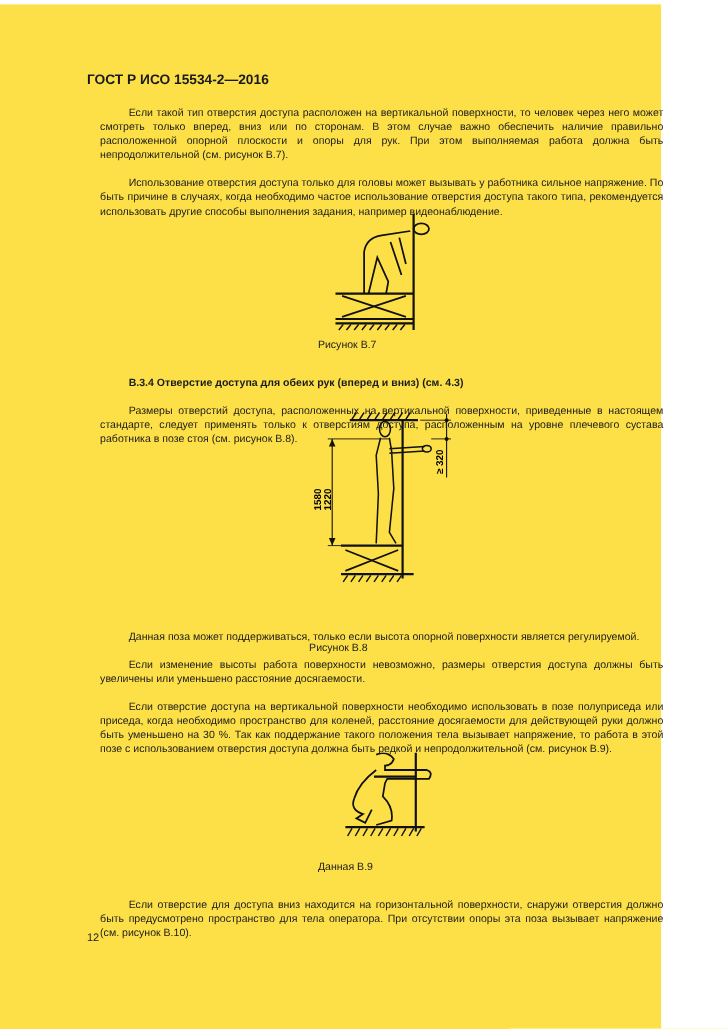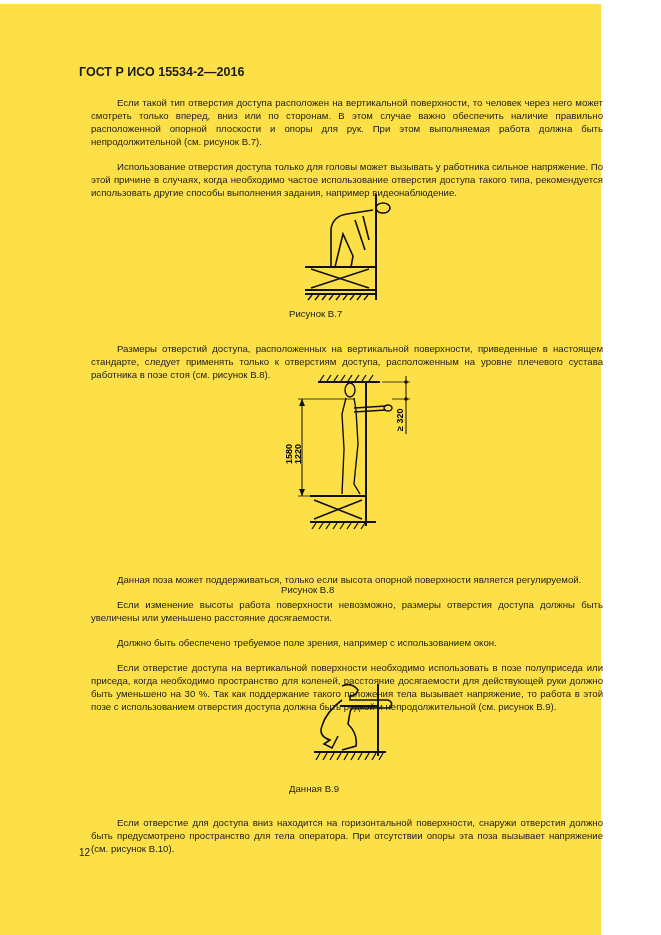--- a/index.html
+++ b/index.html
@@ -16,21 +16,21 @@
 </style>
 </head>
 <body>
 
 <div class="page">
 
   <div class="header">ГОСТ Р ИСО 15534-2—2016</div>
 
   <div class="text" style="top:80px;">
     <p>Если такой тип отверстия доступа расположен на вертикальной поверхности, то человек через него может смотреть только вперед, вниз или по сторонам. В этом случае важно обеспечить наличие правильно расположенной опорной плоскости и опоры для рук. При этом выполняемая работа должна быть непродолжительной (см. рисунок В.7).</p>
-    <p>Использование отверстия доступа только для головы может вызывать у работника сильное напряжение. По этой причине в случаях, когда необходимо частое использование отверстия доступа такого типа, рекомендуется использовать другие способы выполнения задания, например видеонаблюдение.</p>
+    <p>Использование отверстия доступа только для головы может вызывать у работника сильное напряжение. По быть причине в случаях, когда необходимо частое использование отверстия доступа такого типа, рекомендуется использовать другие способы выполнения задания, например видеонаблюдение.</p>
   </div>
 
   <svg class="fig" style="left:295px; top:190px;" width="110" height="110" viewBox="0 0 110 110">
 
     <line x1="81" y1="0" x2="81" y2="106" stroke="#111" stroke-width="2"></line>
 
     <line x1="10" y1="100" x2="81" y2="100" stroke="#111" stroke-width="2"></line>
     <g stroke="#111" stroke-width="1.3">
       <line x1="13" y1="106" x2="17" y2="101"></line>
         <line x1="20" y1="106" x2="24" y2="101"></line>
@@ -47,20 +47,21 @@
     <line x1="10" y1="96" x2="81" y2="96" stroke="#111" stroke-width="2"></line>
     <line x1="16" y1="75" x2="74" y2="94" stroke="#111" stroke-width="1.6"></line>
     <line x1="16" y1="94" x2="74" y2="75" stroke="#111" stroke-width="1.6"></line>
 
     <path d="M36 73 L36 35 Q38 22 52 20 L78 16 M40 73 L48 40 L58 62 L56 73 M60 26 L70 56 M68 22 L74 46" fill="none" stroke="#111" stroke-width="1.6"></path>
     <ellipse cx="88" cy="14" rx="7" ry="5" fill="none" stroke="#111" stroke-width="1.6"></ellipse>
   </svg>
   <div class="caption" style="left:289px; top:304px;">Рисунок В.7</div>
 
   <div class="text" style="top:326px;">
+    <p class="heading">В.3.4 Отверстие доступа для обеих рук (вперед и вниз) (см. 4.3)</p>
     <p>Размеры отверстий доступа, расположенных на вертикальной поверхности, приведенные в настоящем стандарте, следует применять только к отверстиям доступа, расположенным на уровне плечевого сустава работника в позе стоя (см. рисунок В.8).</p>
   </div>
 
   <svg class="fig" style="left:262px; top:370px;" width="160" height="160" viewBox="0 0 160 160">
 
     <line x1="56" y1="8" x2="118" y2="8" stroke="#111" stroke-width="2"></line>
     <g stroke="#111" stroke-width="1.3">
       <line x1="58" y1="7" x2="62" y2="1"></line>
         <line x1="65" y1="7" x2="69" y2="1"></line>
       <line x1="72" y1="7" x2="76" y2="1"></line>
@@ -106,21 +107,20 @@
     <circle cx="144" cy="25" r="1.8" fill="#111"></circle>
     <text x="0" y="0" font-size="9" font-weight="bold" font-family="Liberation Sans, sans-serif" transform="translate(30 90) rotate(-90)">1580</text>
     <text x="0" y="0" font-size="9" font-weight="bold" font-family="Liberation Sans, sans-serif" transform="translate(39 90) rotate(-90)">1220</text>
     <text x="0" y="0" font-size="9" font-weight="bold" font-family="Liberation Sans, sans-serif" transform="translate(141 57) rotate(-90)">≥ 320</text>
   </svg>
   <div class="caption" style="left:281px; top:532px;margin-top:48px;">Рисунок В.8</div>
 
   <div class="text" style="top:557px;">
     <p>Данная поза может поддерживаться, только если высота опорной поверхности является регулируемой.</p>
     <p>Если изменение высоты работа поверхности невозможно, размеры отверстия доступа должны быть увеличены или уменьшено расстояние досягаемости.</p>
-    <p>Должно быть обеспечено требуемое поле зрения, например с использованием окон.</p>
     <p>Если отверстие доступа на вертикальной поверхности необходимо использовать в позе полуприседа или приседа, когда необходимо пространство для коленей, расстояние досягаемости для действующей руки должно быть уменьшено на 30 %. Так как поддержание такого положения тела вызывает напряжение, то работа в этой позе с использованием отверстия доступа должна быть редкой и непродолжительной (см. рисунок В.9).</p>
   </div>
 
   <svg class="fig" style="left:300px; top:680px;" width="100" height="80" viewBox="0 0 100 80">
     <line x1="78" y1="0" x2="78" y2="72" stroke="#111" stroke-width="2"></line>
     <line x1="40" y1="22" x2="78" y2="22" stroke="#111" stroke-width="2"></line>
     <line x1="14" y1="68" x2="86" y2="68" stroke="#111" stroke-width="2"></line>
     <g stroke="#111" stroke-width="1.3">
       <line x1="16" y1="76" x2="20" y2="69"></line>
         <line x1="23" y1="76" x2="27" y2="69"></line>

